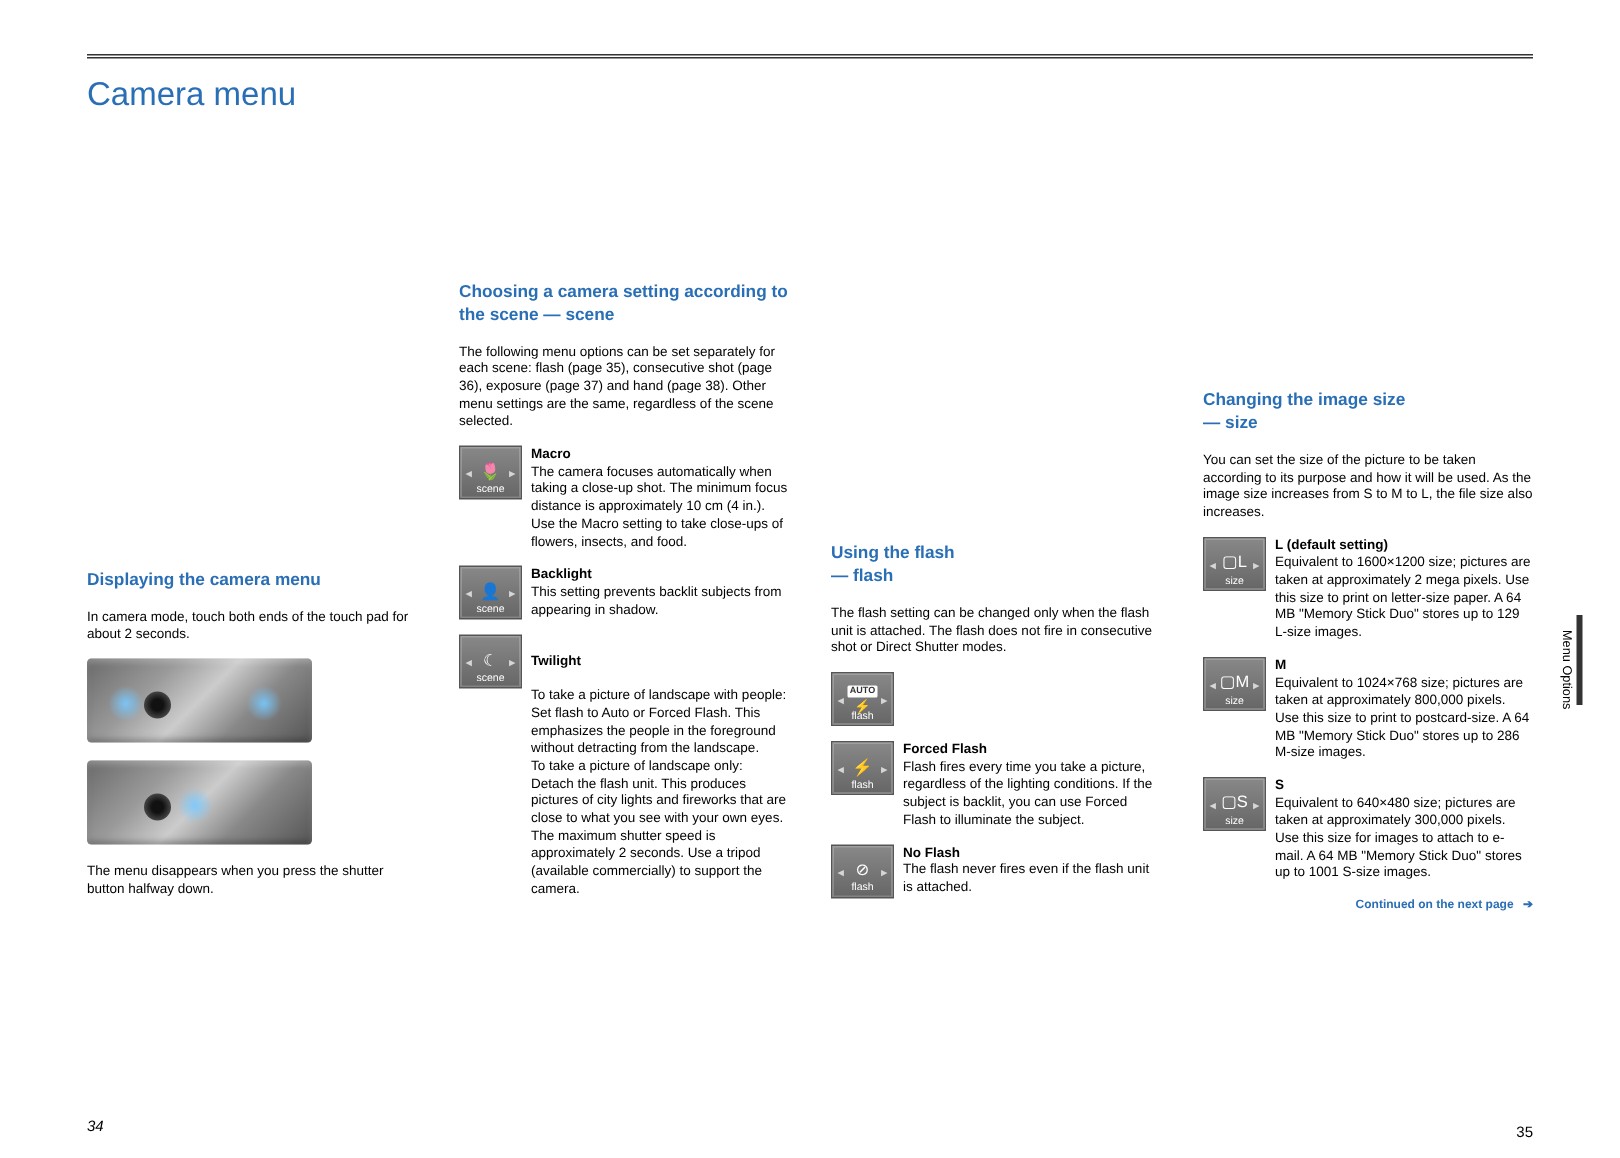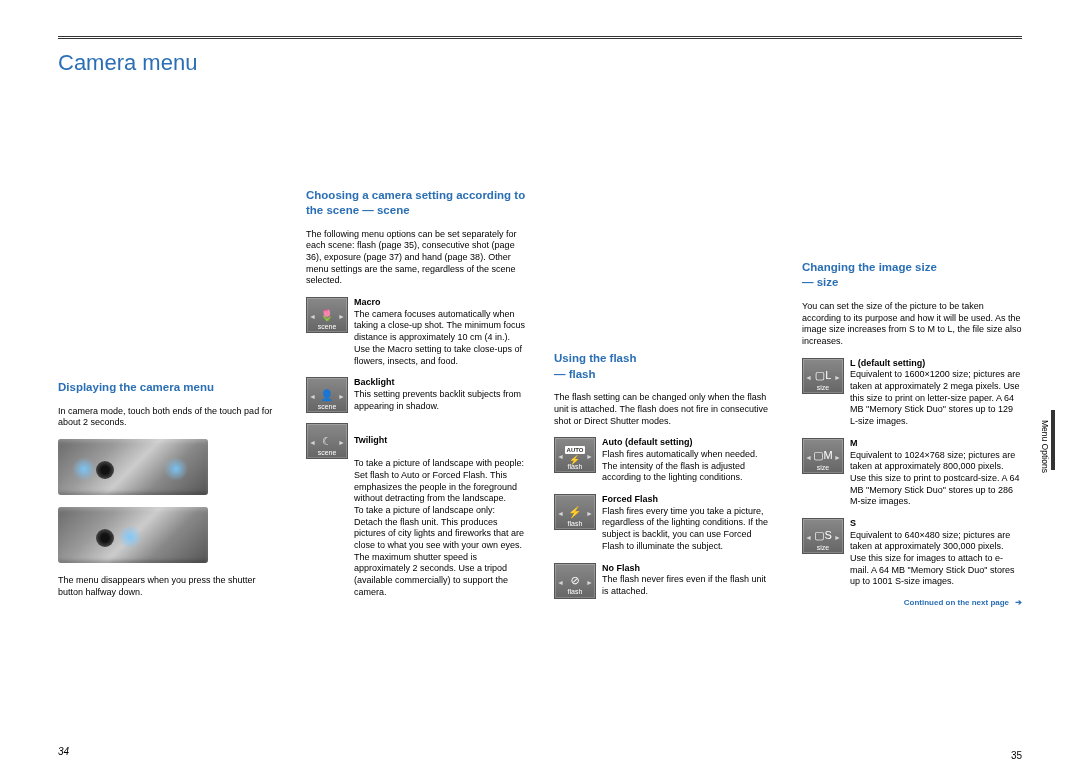--- a/index.html
+++ b/index.html
@@ -237,24 +237,20 @@
       <p>The flash setting can be changed only when the flash unit is attached. The flash does not fire in consecutive shot or Direct Shutter modes.</p>
 
       <div class="option-row">
         <div class="menu-icon">
           <span class="nav left">◄</span>
             <span class="nav right">►</span>
           <span class="badge">AUTO</span>
           <span class="sym" style="font-size:9px">⚡</span>
           <span class="caption">flash</span>
         </div>
-        <div class="option-text">
-          <strong>Auto (default setting)</strong>
-          <span>Flash fires automatically when needed. The intensity of the flash is adjusted according to the lighting conditions.</span>
-        </div>
       </div>
 
       <div class="option-row">
         <div class="menu-icon">
           <span class="nav left">◄</span>
             <span class="nav right">►</span>
           <span class="sym">⚡</span>
           <span class="caption">flash</span>
         </div>
         <div class="option-text">

